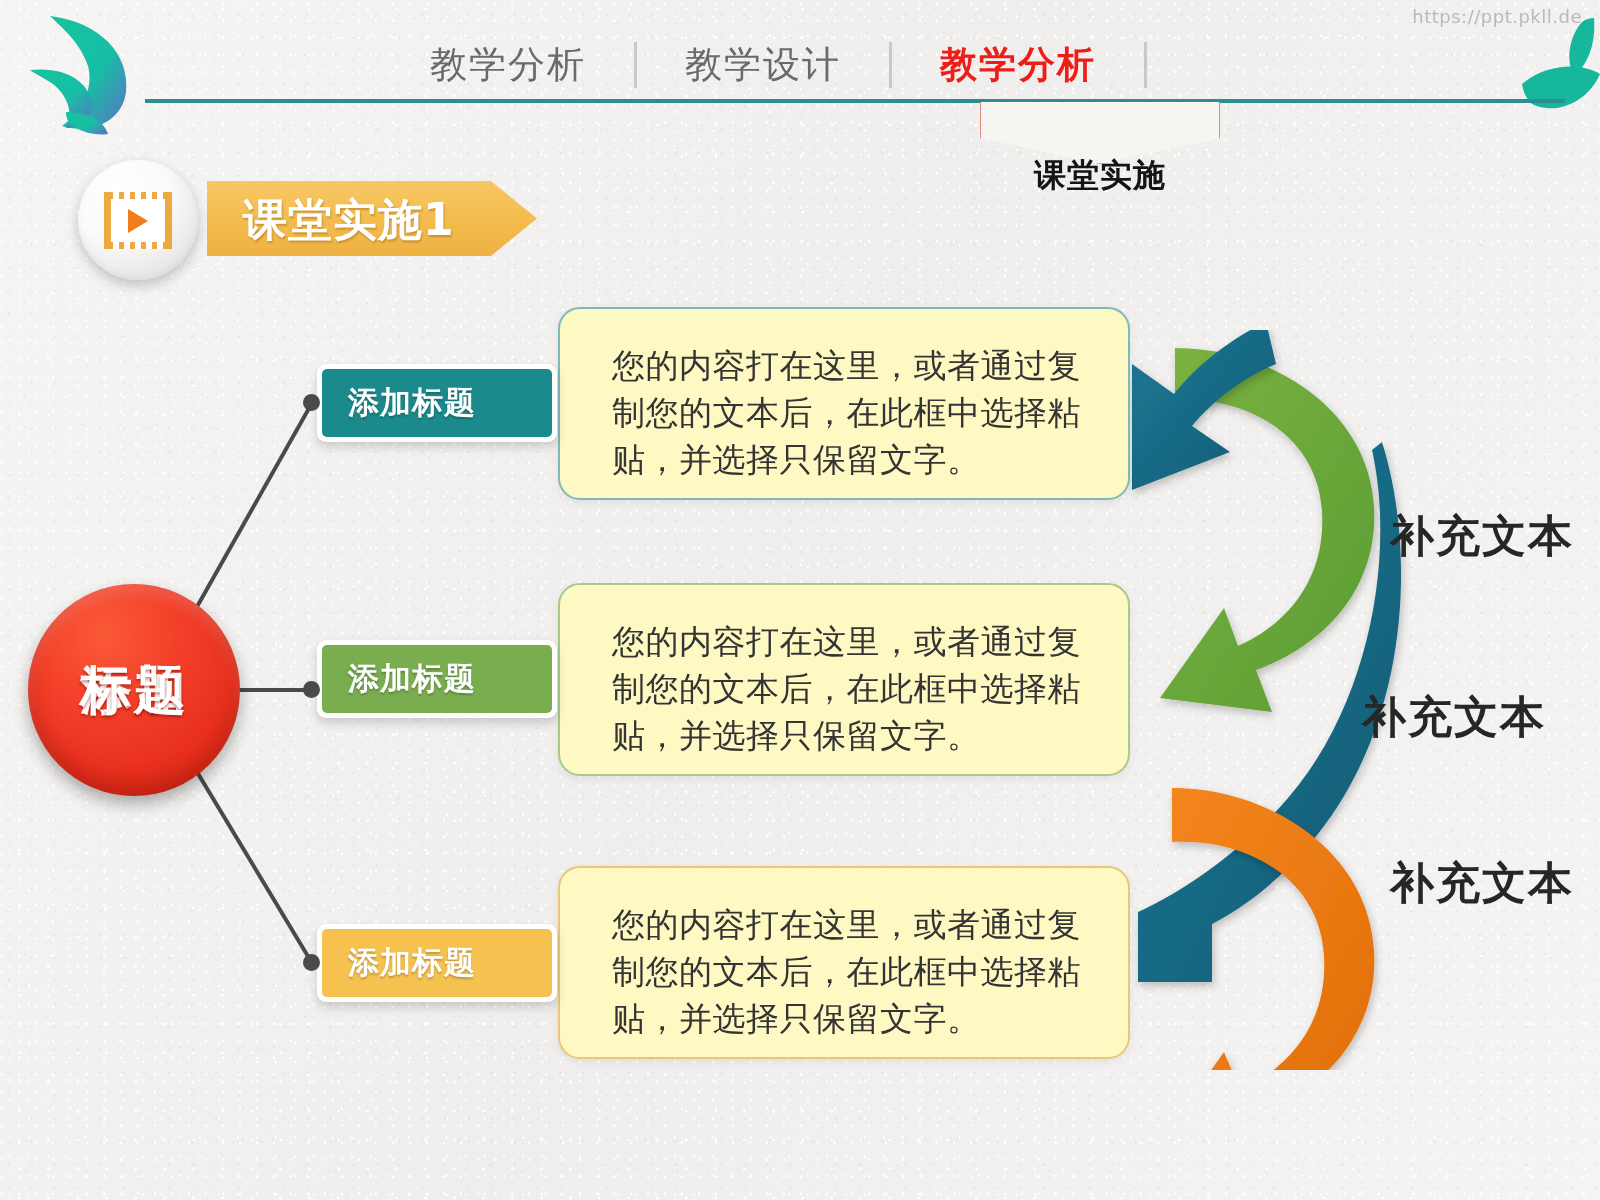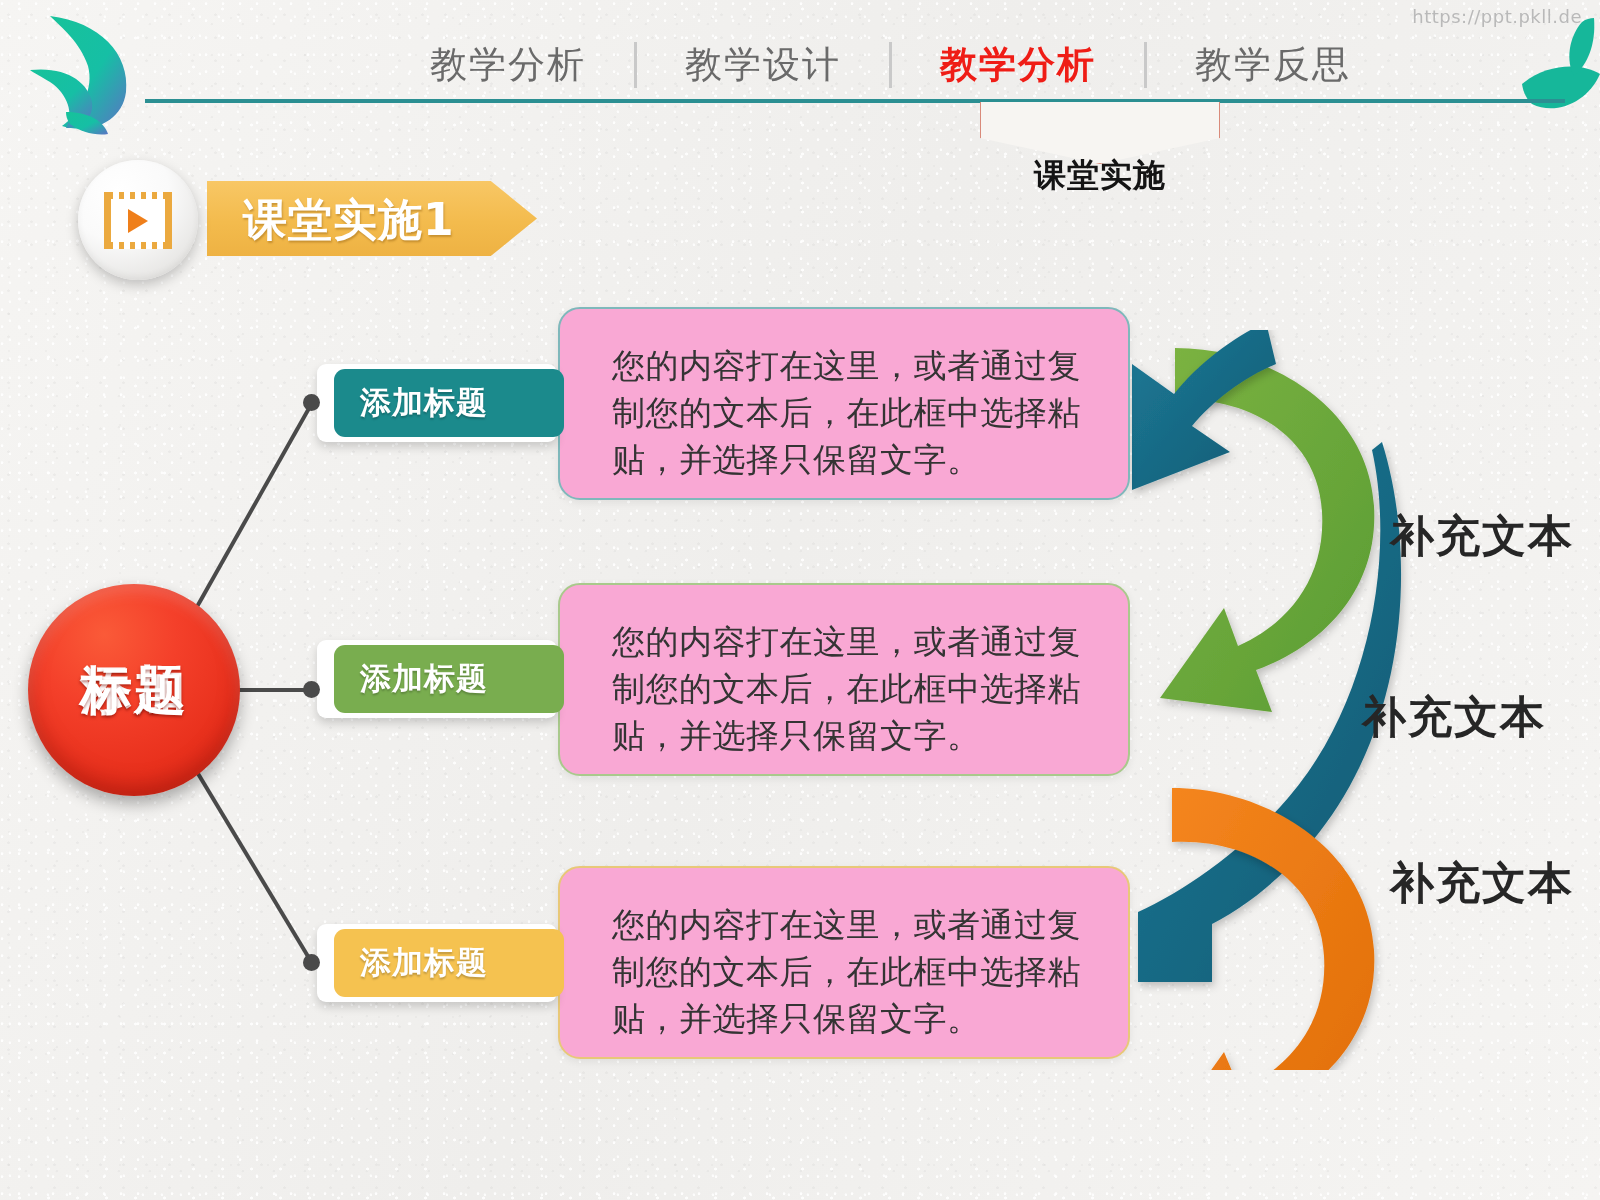--- a/index.html
+++ b/index.html
@@ -113,29 +113,29 @@
     font-family:"DejaVu Sans","Liberation Sans",sans-serif;
   }
 
   
   .tab{
     width:240px;height:78px;border-radius:9px;
     background:#ffffff;padding:5px;box-sizing:border-box;
     box-shadow:0 5px 10px rgba(0,0,0,.17);
     z-index:3;
   }
-  .tab .fill{width:100%;height:100%;border-radius:11px;position:relative;margin-left:12px;}
+  .tab .fill{width:100%;height:100%;border-radius:5px;position:relative;}
   .tab .fill span{
     position:absolute;left:26px;top:50%;transform:translateY(-50%);
     color:#ffffff;font-weight:bold;font-size:31px;letter-spacing:1px;
     text-shadow:0 2px 2px rgba(0,0,0,.22);white-space:nowrap;
     font-family:"DejaVu Sans","Liberation Sans",sans-serif;
   }
   .card{
-    width:572px;border-radius:22px;background:#f9a8d4;
+    width:572px;border-radius:22px;background:#fef9c3;
     box-sizing:border-box;z-index:2;
     box-shadow:0 3px 9px rgba(0,0,0,.07);
   }
   .card p{
     margin:0;padding:34px 30px 32px 52px;
     font-size:33px;line-height:1.42;color:#343434;letter-spacing:.5px;
     font-family:"DejaVu Sans","Liberation Sans",sans-serif;
   }
   .dot{width:17px;height:17px;border-radius:50%;background:#4a4a4a;z-index:6;}
   .sideLabel{
@@ -170,21 +170,20 @@
 </svg>
 
 <div class="abs navbar">
   <div class="navwrap">
     <div class="navitem">教学分析</div>
     <div class="navsep"></div>
     <div class="navitem">教学设计</div>
     <div class="navsep"></div>
     <div class="navitem active">教学分析</div>
     <div class="navsep"></div>
-    <div class="navitem">教学反思</div>
   </div>
 </div>
 <div class="abs rule"></div>
 
 <div class="abs subbanner">
   <div class="shape"></div>
   <div class="txt">课堂实施</div>
 </div>
 
 <div class="abs badge-circle">

